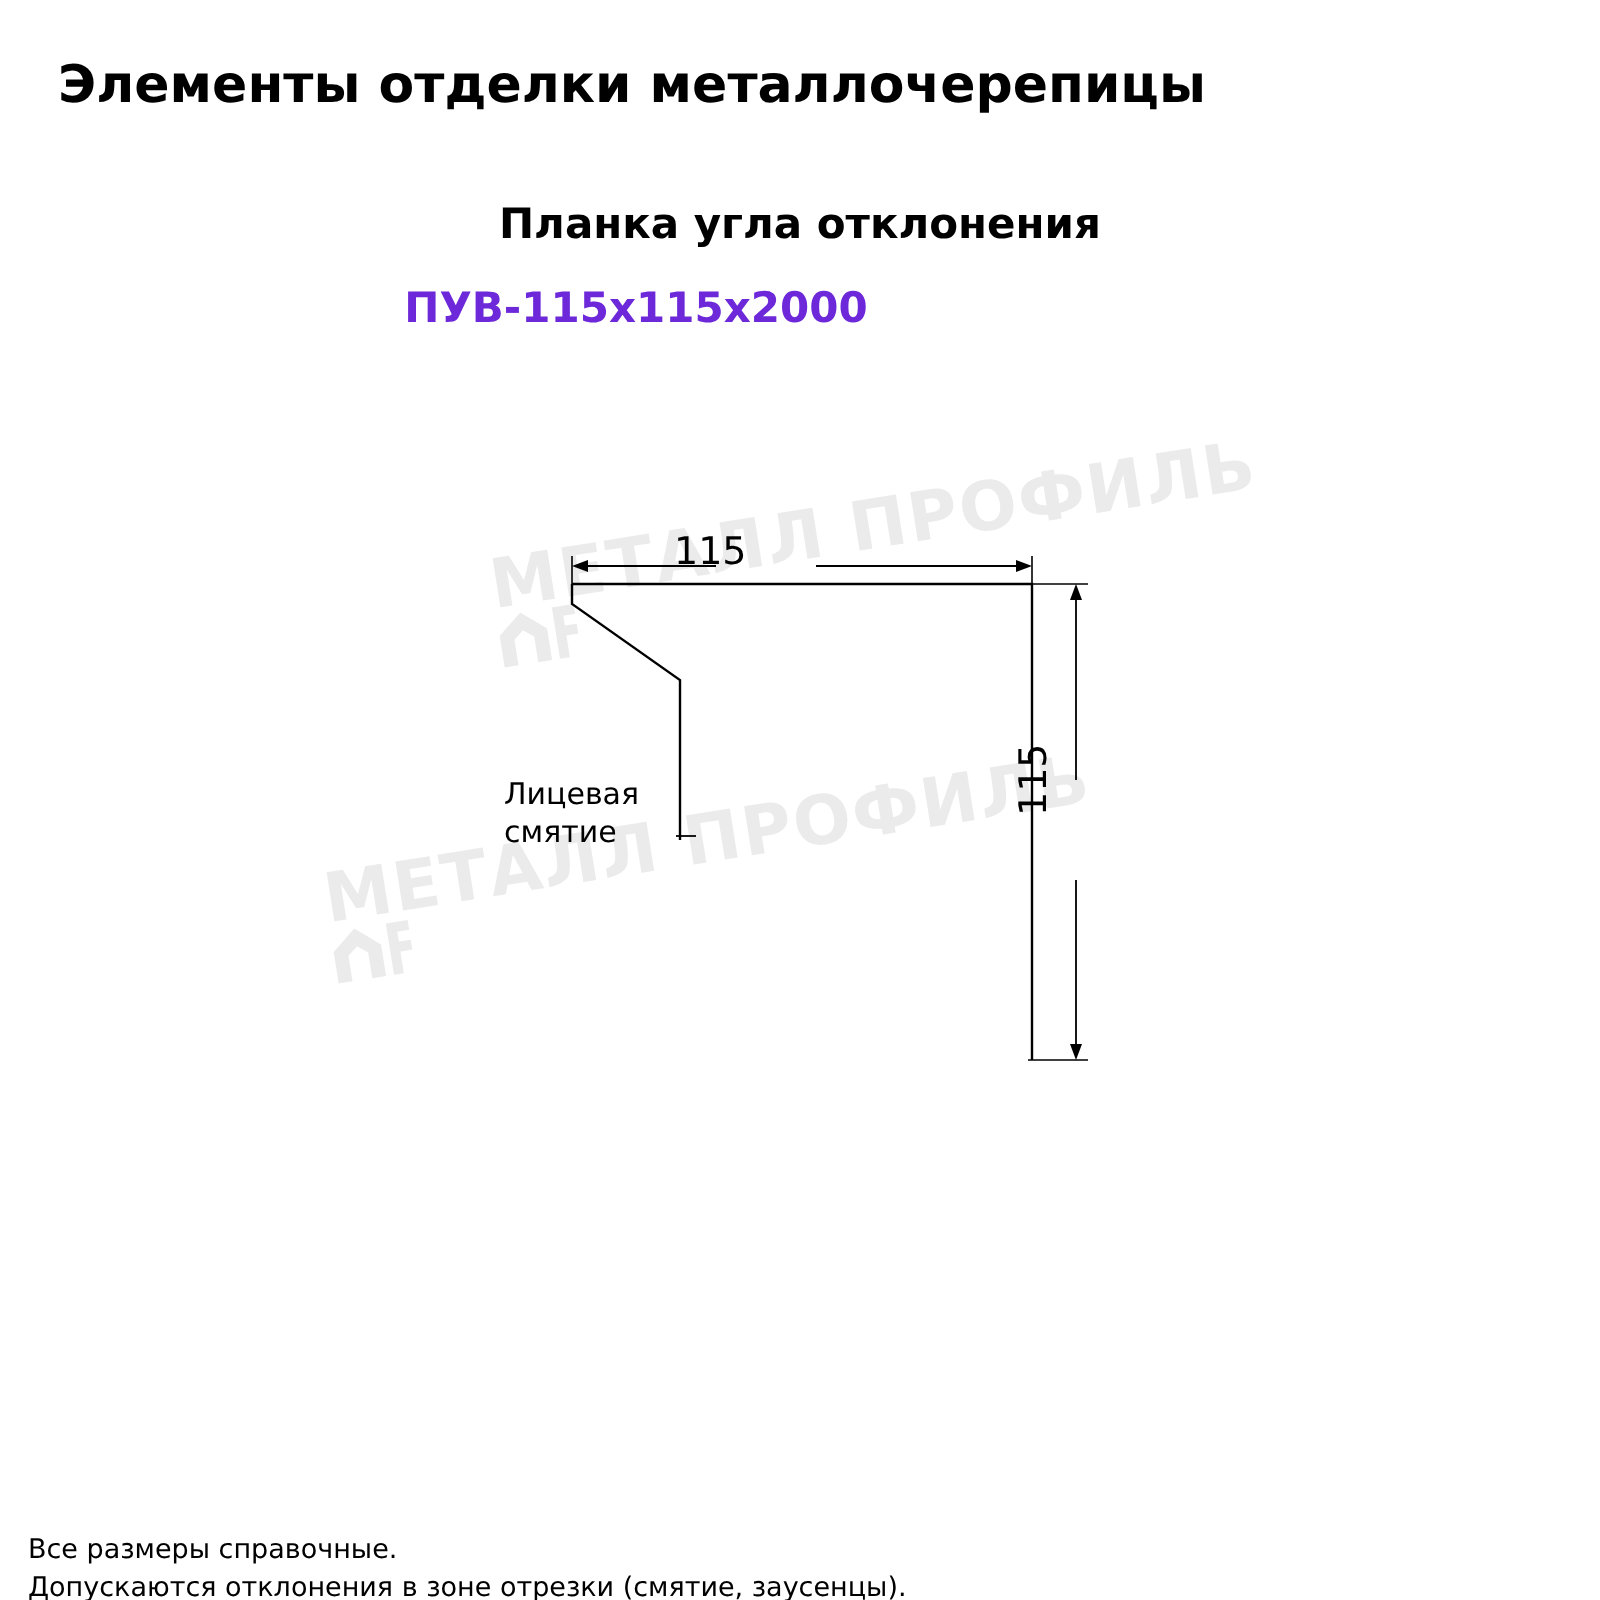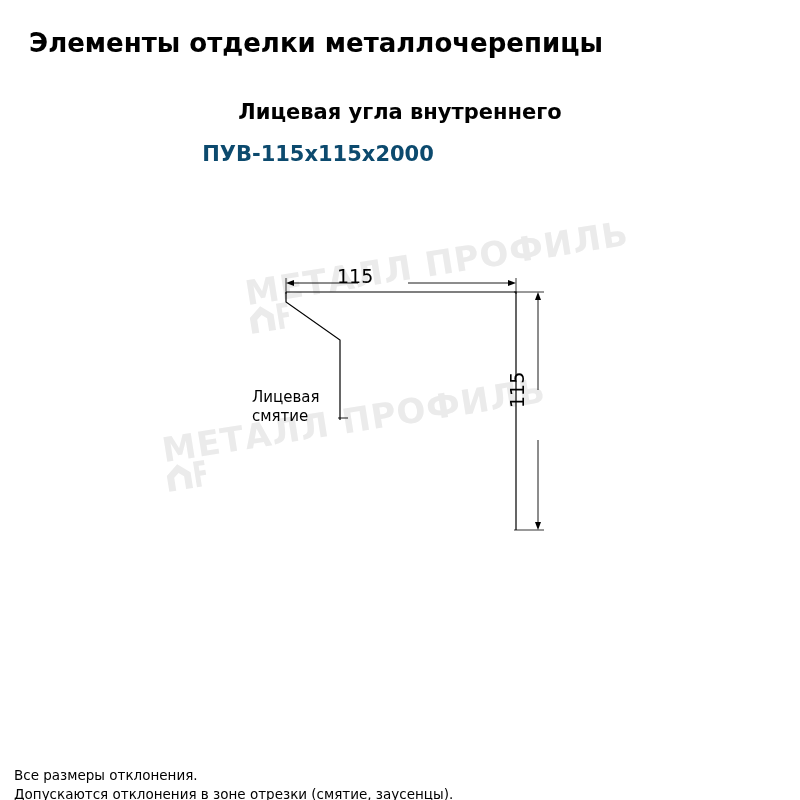--- a/index.html
+++ b/index.html
@@ -44,21 +44,21 @@
     color: #000;
   }
   .title-code {
     position: absolute;
     top: 142px;
     left: 0;
     width: 636px;
     text-align: center;
     font-size: 21px;
     font-weight: bold;
-    color: #0c4a6e;
+    color: #6d28d9;
   }
 
   
   .watermark {
     position: absolute;
     color: #ebebeb;
     font-weight: bold;
     font-size: 34px;
     letter-spacing: 1px;
     white-space: nowrap;
@@ -122,21 +122,21 @@
     color: #000;
   }
   .footnotes div { white-space: nowrap; }
 </style>
 </head>
 <body>
 
 <div class="page">
 
   <div class="title-main">Элементы отделки металлочерепицы</div>
-  <div class="title-sub">Лицевая угла внутреннего</div>
+  <div class="title-sub">Планка угла отклонения</div>
   <div class="title-code">ПУВ-115х115х2000</div>
 
   <div class="wm-logo" style="top:300px; left:248px; transform:rotate(-9deg);">
     <svg width="54" height="34" viewBox="0 0 54 34">
       <polygon points="2,30 2,14 14,4 26,14 26,30 19,30 19,17 14,13 9,17 9,30" fill="#ebebeb"></polygon>
       <polygon points="30,30 30,4 41,4 41,9 35,9 35,14 41,14 41,19 35,19 35,30" fill="#ebebeb"></polygon>
     </svg>
   </div>
   <div class="watermark wm-1">МЕТАЛЛ ПРОФИЛЬ</div>
 
@@ -178,17 +178,17 @@
 
   <div class="dim-label dim-top">115</div>
   <div class="dim-label dim-right">115</div>
 
   <div class="face-label">
     <div>Лицевая</div>
     <div>смятие</div>
   </div>
 
   <div class="footnotes">
-    <div>Все размеры отклонения.</div>
+    <div>Все размеры справочные.</div>
     <div>Допускаются отклонения в зоне отрезки (смятие, заусенцы).</div>
   </div>
 
 </div>
 
 </body></html>

